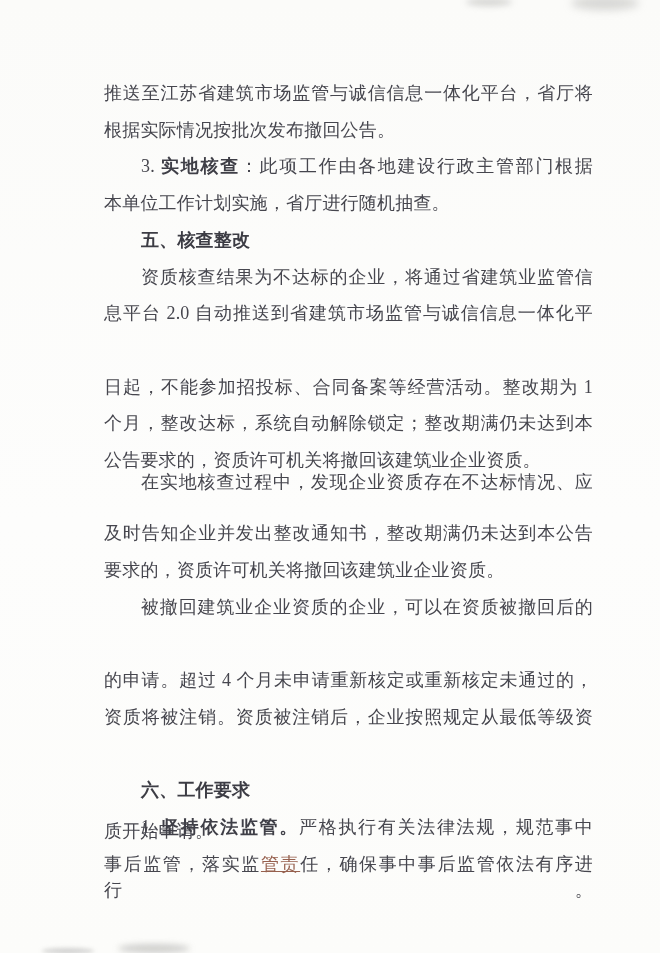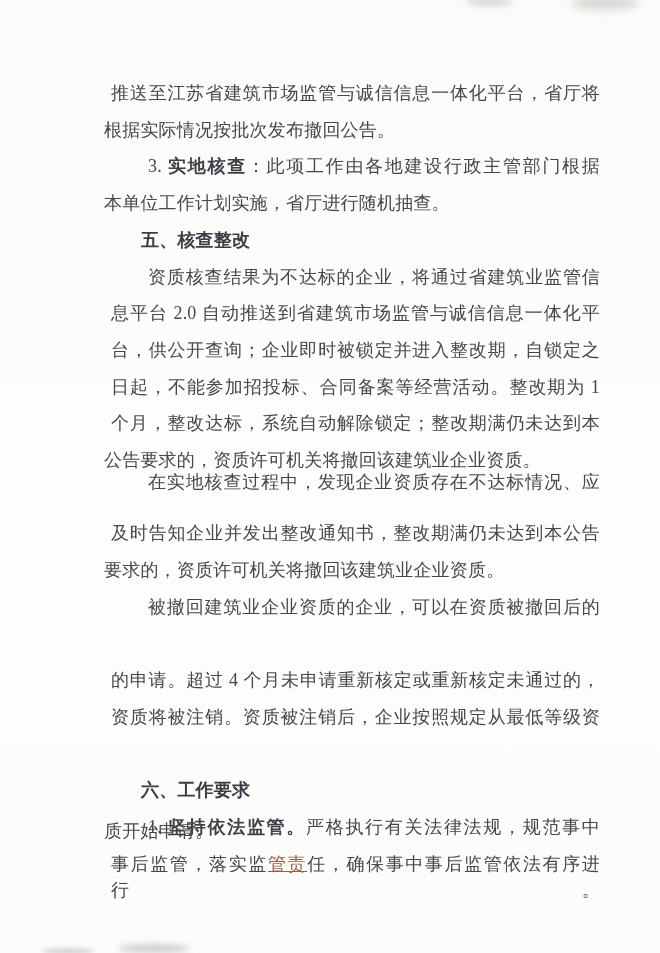--- a/index.html
+++ b/index.html
@@ -25,21 +25,20 @@
     line-height: 26px;
     letter-spacing: 0.2px;
     text-align: justify;
     text-justify: inter-character;
     text-align-last: left;
     white-space: nowrap;
   }
   .line.just {
     white-space: normal;
     text-align-last: justify;
-    margin-left: 7px;
   }
   .line.indent { text-indent: 37px; }
   .line.heading { font-weight: bold; color: #3c3c44; }
   .seg.b { font-weight: bold; color: #3f3f47; }
   .seg.tint { color: #96604e; text-decoration: underline; }
   .artifact {
     position: absolute;
     border-radius: 50%;
     pointer-events: none;
   }
@@ -57,21 +56,20 @@
 
 <div class="page">
   <div class="doc-text" id="doc">
       <div class="line just" style="top: 80px;"><span class="seg">推送至江苏省建筑市场监管与诚信信息一体化平台，省厅将</span></div>
       <div class="line" style="top: 116.7px;"><span class="seg">根据实际情况按批次发布撤回公告。</span></div>
       <div class="line just indent" style="top: 153.4px;"><span class="seg">3. </span><span class="seg b">实地核查</span><span class="seg">：此项工作由各地建设行政主管部门根据</span></div>
       <div class="line" style="top: 190.1px;"><span class="seg">本单位工作计划实施，省厅进行随机抽查。</span></div>
       <div class="line indent heading" style="top: 226.8px;"><span class="seg">五、核查整改</span></div>
       <div class="line just indent" style="top: 263.5px;"><span class="seg">资质核查结果为不达标的企业，将通过省建筑业监管信</span></div>
       <div class="line just" style="top: 300.2px;"><span class="seg">息平台 2.0 自动推送到省建筑市场监管与诚信信息一体化平</span></div>
-      <div class="line just" style="top: 336.9px;"><span class="seg">台，供公开查询；企业即时被锁定并进入整改期，自锁定之</span></div>
       <div class="line just" style="top: 373.6px;"><span class="seg">日起，不能参加招投标、合同备案等经营活动。整改期为 1</span></div>
       <div class="line just" style="top: 410.3px;"><span class="seg">个月，整改达标，系统自动解除锁定；整改期满仍未达到本</span></div>
       <div class="line" style="top: 447px;"><span class="seg">公告要求的，资质许可机关将撤回该建筑业企业资质。</span></div>
       <div class="line just indent" style="top: 469px;"><span class="seg">在实地核查过程中，发现企业资质存在不达标情况、应</span></div>
       <div class="line just" style="top: 520.4px;"><span class="seg">及时告知企业并发出整改通知书，整改期满仍未达到本公告</span></div>
       <div class="line" style="top: 557.1px;"><span class="seg">要求的，资质许可机关将撤回该建筑业企业资质。</span></div>
       <div class="line just indent" style="top: 593.8px;"><span class="seg">被撤回建筑业企业资质的企业，可以在资质被撤回后的</span></div>
       <div class="line just" style="top: 667.2px;"><span class="seg">的申请。超过 4 个月未申请重新核定或重新核定未通过的，</span></div>
       <div class="line just" style="top: 703.9px;"><span class="seg">资质将被注销。资质被注销后，企业按照规定从最低等级资</span></div>
       <div class="line" style="top: 782px; margin-top: 36px;"><span class="seg">质开始申请。</span></div>

